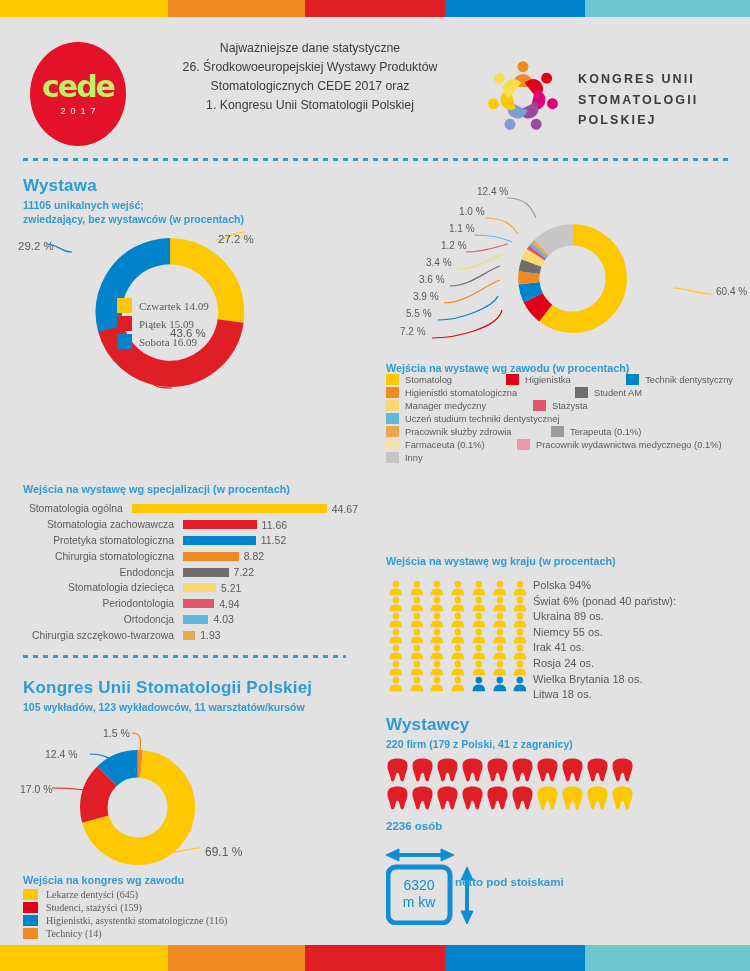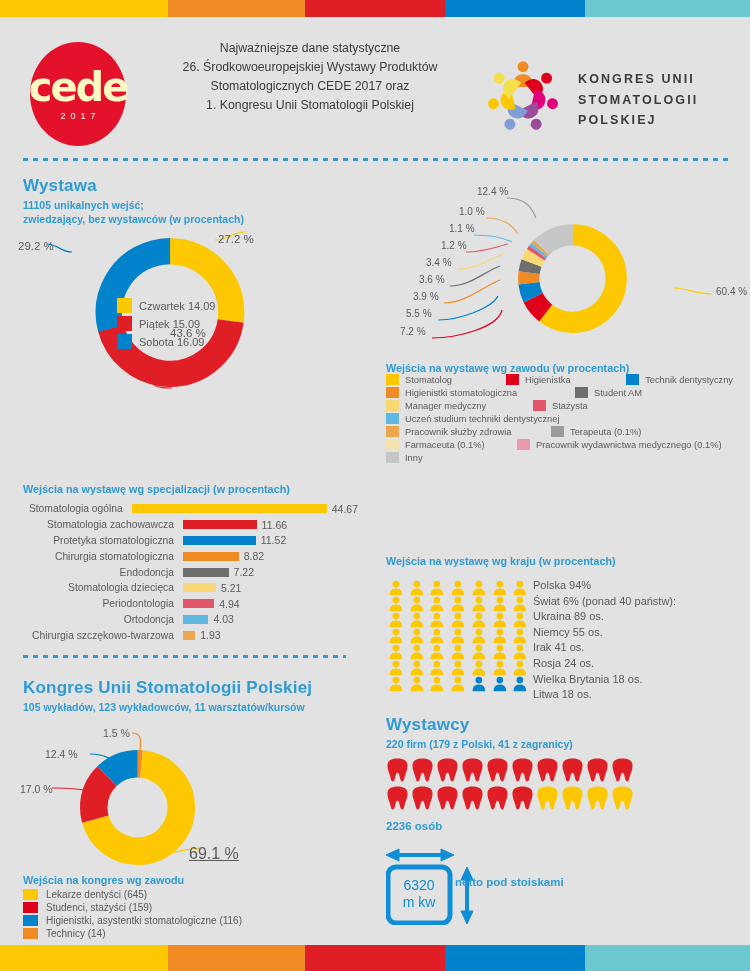--- a/index.html
+++ b/index.html
@@ -25,21 +25,21 @@
   
   #header { position: absolute; top: 17px; left: 0; width: 750px; height: 130px; }
   #cede-logo {
     position: absolute; left: 30px; top: 25px;
     width: 96px; height: 104px; border-radius: 50%;
     background: #e3122a;
     display: flex; flex-direction: column;
     align-items: center; justify-content: center;
   }
   #cede-word {
-    color: #fef9c3; font-size: 40px; font-weight: bold;
+    color: #bef264; font-size: 30px; font-weight: bold;
     letter-spacing: -2px; font-family: "DejaVu Sans", sans-serif;
     line-height: 1;
   }
   #cede-year {
     color: #fff; font-size: 9px; letter-spacing: 5px;
     margin-top: 4px; padding-left: 5px;
   }
   #header-title {
     position: absolute; left: 160px; top: 22px; width: 300px;
     text-align: center; color: #3b3b3b;
@@ -73,21 +73,21 @@
   #wystawa-head { position: absolute; left: 23px; top: 176px; }
   #donut1-wrap { position: absolute; left: 55px; top: 225px; width: 230px; height: 175px; }
   .donut-svg { display:block; }
 
   .cb-lbl { position: absolute; color: #5a5a5a; font-size: 11.5px; white-space: nowrap; }
   #d1-l1 { left: 218px; top: 233px; }
   #d1-l2 { left: 18px;  top: 240px; }
   #d1-l3 { left: 170px; top: 327px; }
 
   #donut1-legend { position: absolute; left: 117px; top: 298px; }
-  .lg-row { display: flex; align-items: center; margin-bottom: 3px; }
+  .lg-row { display: flex; align-items: center; margin-bottom: 3px; font-family: Liberation Serif, serif; }
   .lg-sw { width: 15px; height: 15px; margin-right: 7px; flex: none; }
   .lg-tx { font-size: 11px; color: #5a5a5a; white-space: nowrap; }
 
   
   #donut2-wrap { position: absolute; left: 510px; top: 216px; width: 125px; height: 125px; }
   #d2-labels { position: absolute; left: 386px; top: 180px; width: 360px; height: 165px; }
   .d2lab { position: absolute; color: #5a5a5a; font-size: 10px; white-space: nowrap; }
   #d2-lead { position: absolute; left: 386px; top: 180px; }
 
   #zawod-legend { position: absolute; left: 386px; top: 362px; width: 360px; }
@@ -112,21 +112,21 @@
   .person { width: 20px; height: 16px; margin-right: 1px; }
   #kraj-text { position: absolute; left: 533px; top: 578px;
                font-size: 11px; color: #5a5a5a; line-height: 1.42; }
 
   
   #kongres-head { position: absolute; left: 23px; top: 678px; }
   #donut3-wrap { position: absolute; left: 75px; top: 745px; width: 125px; height: 125px; }
   #d3-l1 { position: absolute; left: 103px; top: 727px; color: #5a5a5a; font-size: 10.5px; }
   #d3-l2 { position: absolute; left: 45px;  top: 748px; color: #5a5a5a; font-size: 10.5px; }
   #d3-l3 { position: absolute; left: 20px;  top: 783px; color: #5a5a5a; font-size: 10.5px; }
-  #d3-l4 { position: absolute; left: 189px; top: 845px; color: #5a5a5a; font-size: 16px; text-decoration: underline; }
+  #d3-l4 { position: absolute; left: 205px; top: 845px; color: #5a5a5a; font-size: 12px; }
 
   #kongres-legend-head { position: absolute; left: 23px; top: 874px; }
   #kongres-legend { position: absolute; left: 23px; top: 889px; }
   #kongres-legend .lg-sw { width: 15px; height: 11px; margin-right: 8px; }
   #kongres-legend .lg-tx { font-size: 10px; }
   #kongres-legend .lg-row { margin-bottom: 2px; }
 
   
   #wystawcy-head { position: absolute; left: 386px; top: 715px; }
   #teeth { position: absolute; left: 386px; top: 757px; width: 250px; }

